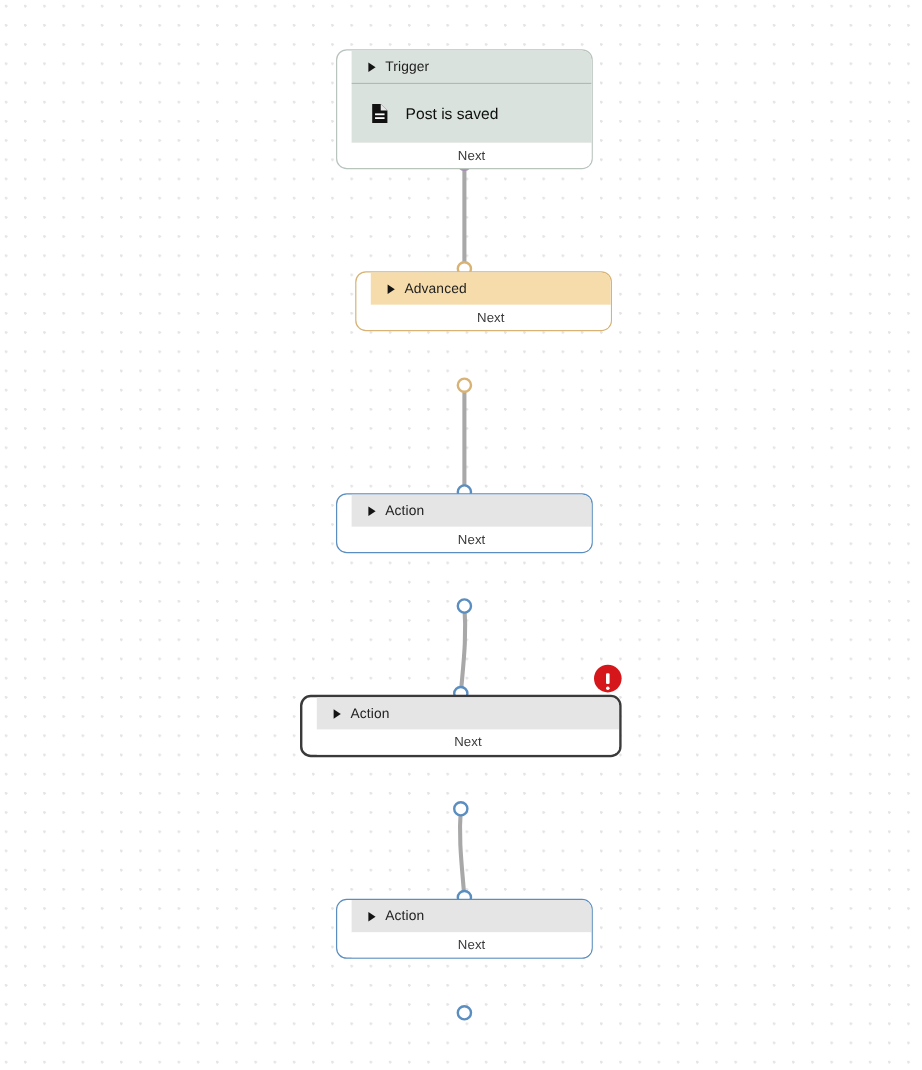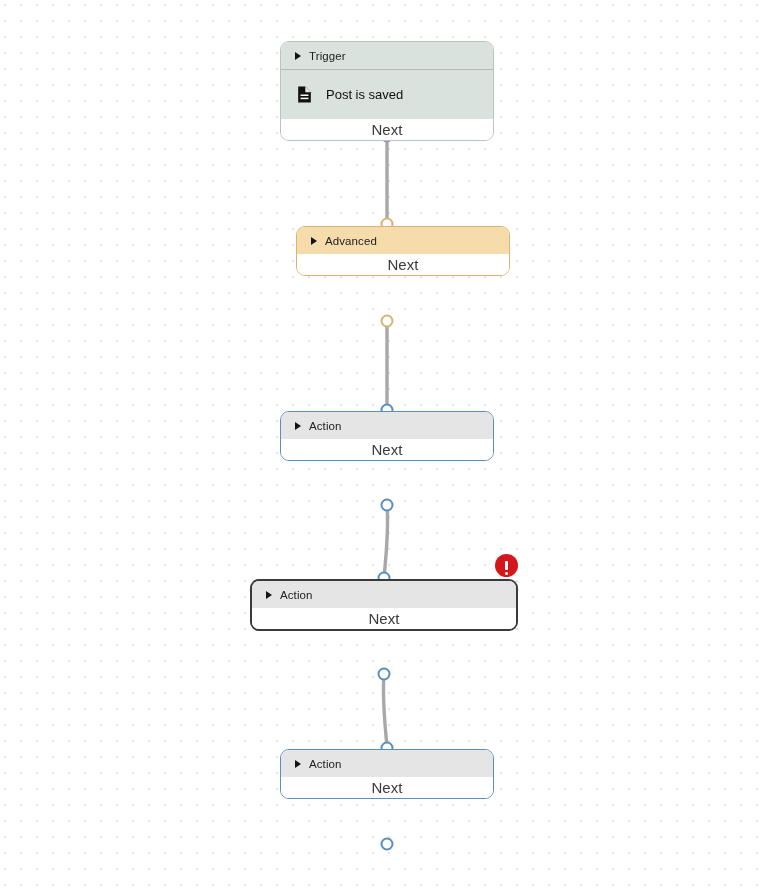--- a/index.html
+++ b/index.html
@@ -38,20 +38,21 @@
     z-index: 1;
   }
 
   
   .node {
     position: absolute;
     z-index: 2;
     border-radius: 9px;
     overflow: hidden;
     background: #ffffff;
+    padding-left: 12px;
   }
 
   .node-header {
     display: flex;
     align-items: center;
     gap: 6px;
     height: 27px;
     padding: 0 0 0 14px;
     font-size: 11.5px;
     color: #222222;
@@ -83,21 +84,21 @@
     color: #0f0f0f;
     white-space: nowrap;
   }
 
   .node-footer {
     height: 21px;
     background: #ffffff;
     display: flex;
     align-items: center;
     justify-content: center;
-    font-size: 15px;
+    font-size: 11px;
     color: #3a3a3a;
     letter-spacing: 0.1px;
   }
 
   .icon {
     flex: 0 0 auto;
     width: 19px;
     height: 19px;
     display: block;
   }

